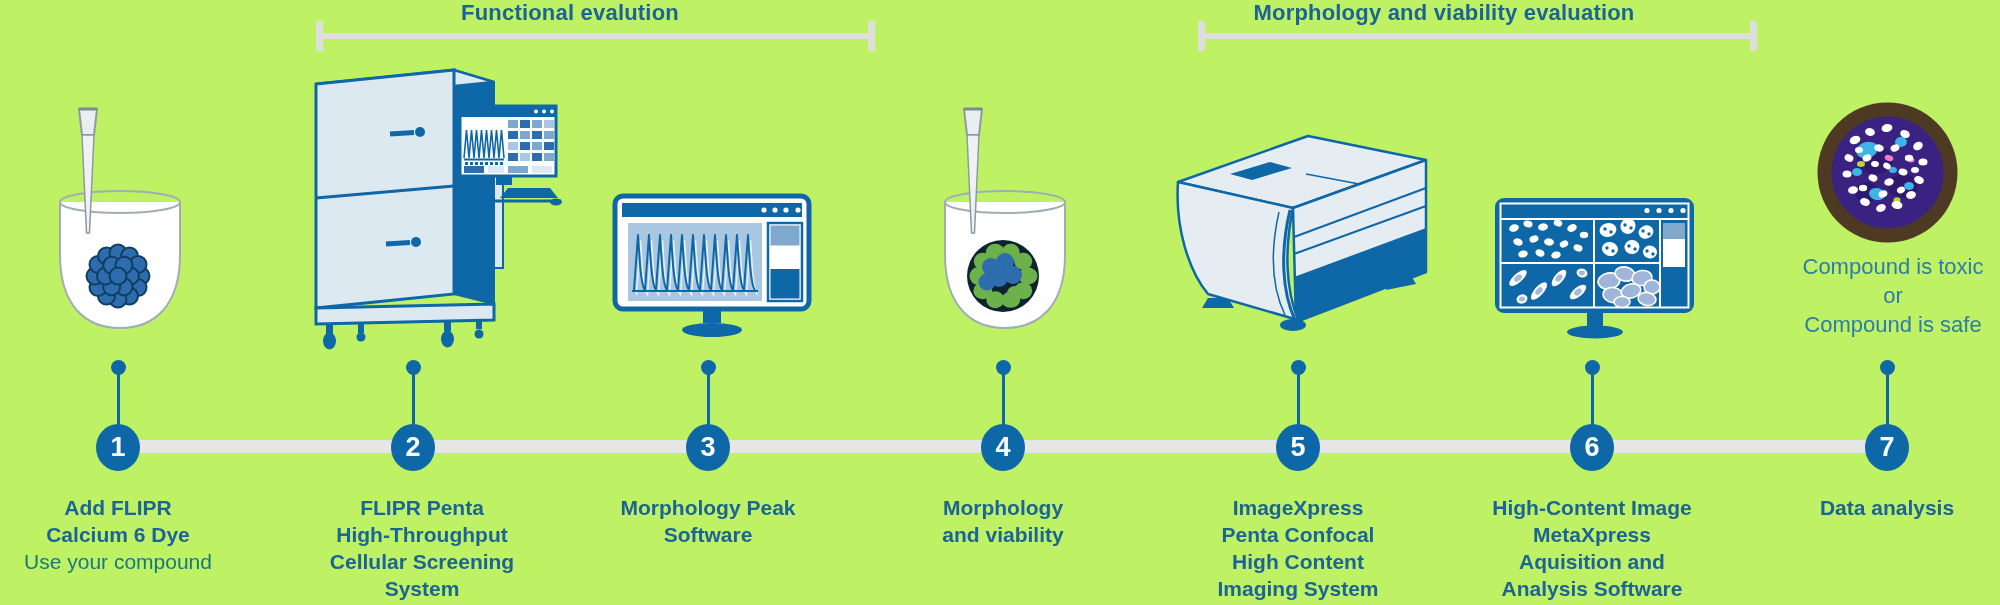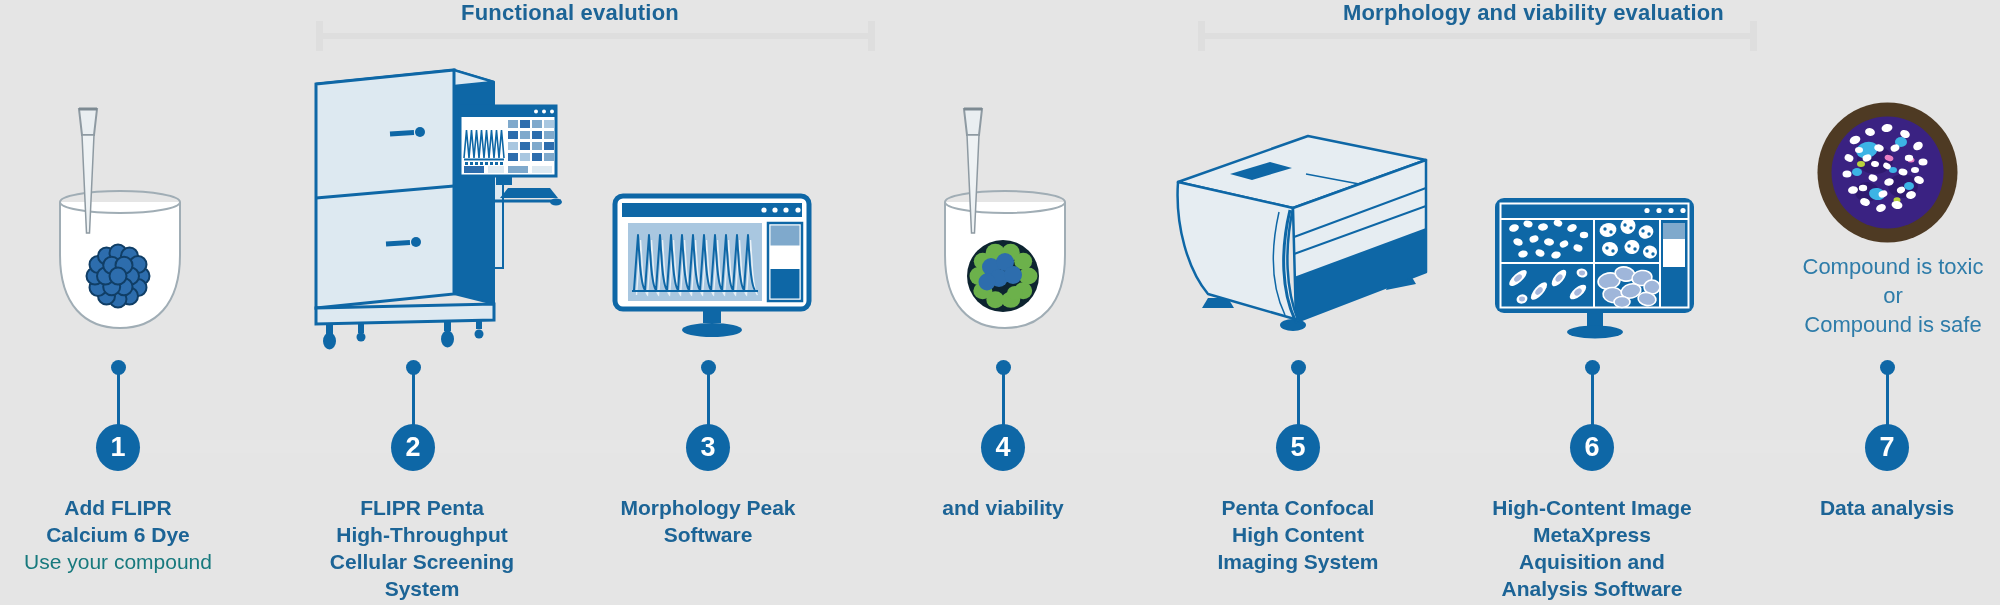--- a/index.html
+++ b/index.html
@@ -1,17 +1,17 @@
 <!DOCTYPE html>
 <html><head>
 <meta charset="utf-8">
 <style>
   html,body{margin:0;padding:0;background:#fff;}
   .stage{
-    position:relative;width:2000px;height:605px;background:#e5e5e5;overflow:hidden;
+    position:relative;width:2000px;height:605px;background:#bef264;overflow:hidden;
     font-family:"Liberation Sans", sans-serif;
   }
   
   .sec-title{position:absolute;top:0;font-size:22px;font-weight:bold;color:#1c6496;text-align:center;letter-spacing:.2px;}
   .bracket{position:absolute;top:33px;height:6px;background:#dedede;}
   .bracket .tick{position:absolute;top:-12px;width:7px;height:30px;background:#dedede;}
   .tick.l{left:0}.tick.r{right:0}
   
   .bar{position:absolute;left:100px;top:440px;width:1805px;height:13px;background:#e6e6e6;}
   .marker{position:absolute;top:0;width:0;height:0;}
@@ -28,21 +28,21 @@
 </head>
 <body>
 
 <div class="stage">
 
   <div class="sec-title" style="left:290px;width:560px;">Functional evalution</div>
   <div class="bracket" style="left:316px;width:559px;">
     <span class="tick l"></span>
     <span class="tick r"></span>
   </div>
-  <div class="sec-title" style="left:1164px;width:560px;text-align:right;">Morphology and viability evaluation</div>
+  <div class="sec-title" style="left:1164px;width:560px;">Morphology and viability evaluation</div>
   <div class="bracket" style="left:1198px;width:559px;">
     <span class="tick l"></span>
     <span class="tick r"></span>
   </div>
 
   <svg class="icon" style="left:40px;top:105px;" width="150" height="230" viewBox="0 0 150 230">
     <path d="M20,97 L20,150 C20,200 45,223 80,223 C115,223 140,200 140,150 L140,97" fill="#ffffff" stroke="#a0adb5" stroke-width="2"></path>
     <ellipse cx="80" cy="97" rx="60" ry="11" fill="none" stroke="#a0adb5" stroke-width="2"></ellipse>
     <polygon points="39,4 57,4 54,30 42,30" fill="#e9eef1" stroke="#8e9aa2" stroke-width="2"></polygon>
     <polygon points="42,30 54,30 49.5,128 46.5,128" fill="#eef2f4" stroke="#8e9aa2" stroke-width="1.5"></polygon>
@@ -419,23 +419,25 @@
     <div>FLIPR Penta</div>
     <div>High-Throughput</div>
     <div>Cellular Screening</div>
     <div>System</div>
   </div>
   <div class="step-label" style="left:558px;">
     <div>Morphology Peak</div>
     <div>Software</div>
   </div>
   <div class="step-label" style="left:853px;">
+    <div>Morphology</div>
     <div>and viability</div>
   </div>
   <div class="step-label" style="left:1148px;">
+    <div>ImageXpress</div>
     <div>Penta Confocal</div>
     <div>High Content</div>
     <div>Imaging System</div>
   </div>
   <div class="step-label" style="left:1442px;">
     <div>High-Content Image</div>
     <div>MetaXpress</div>
     <div>Aquisition and</div>
     <div>Analysis Software</div>
   </div>

